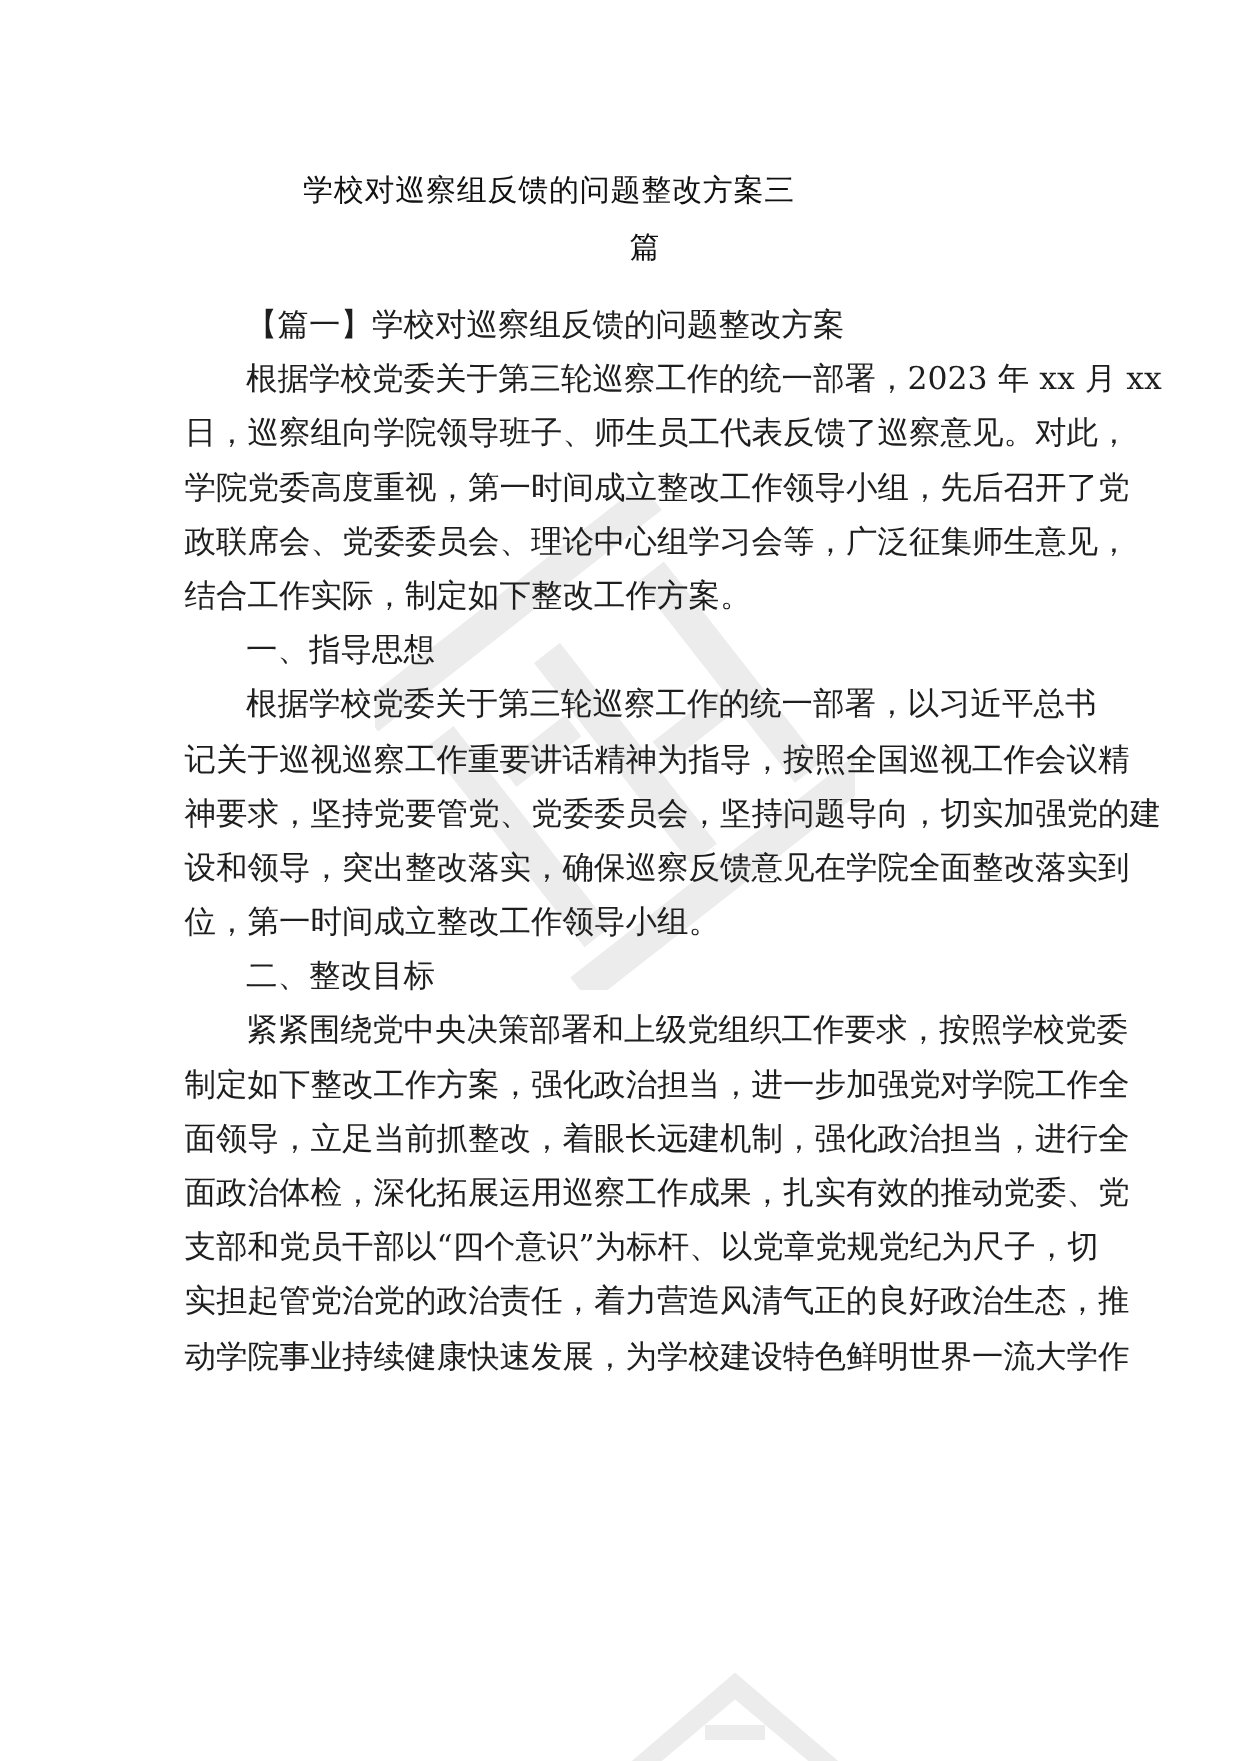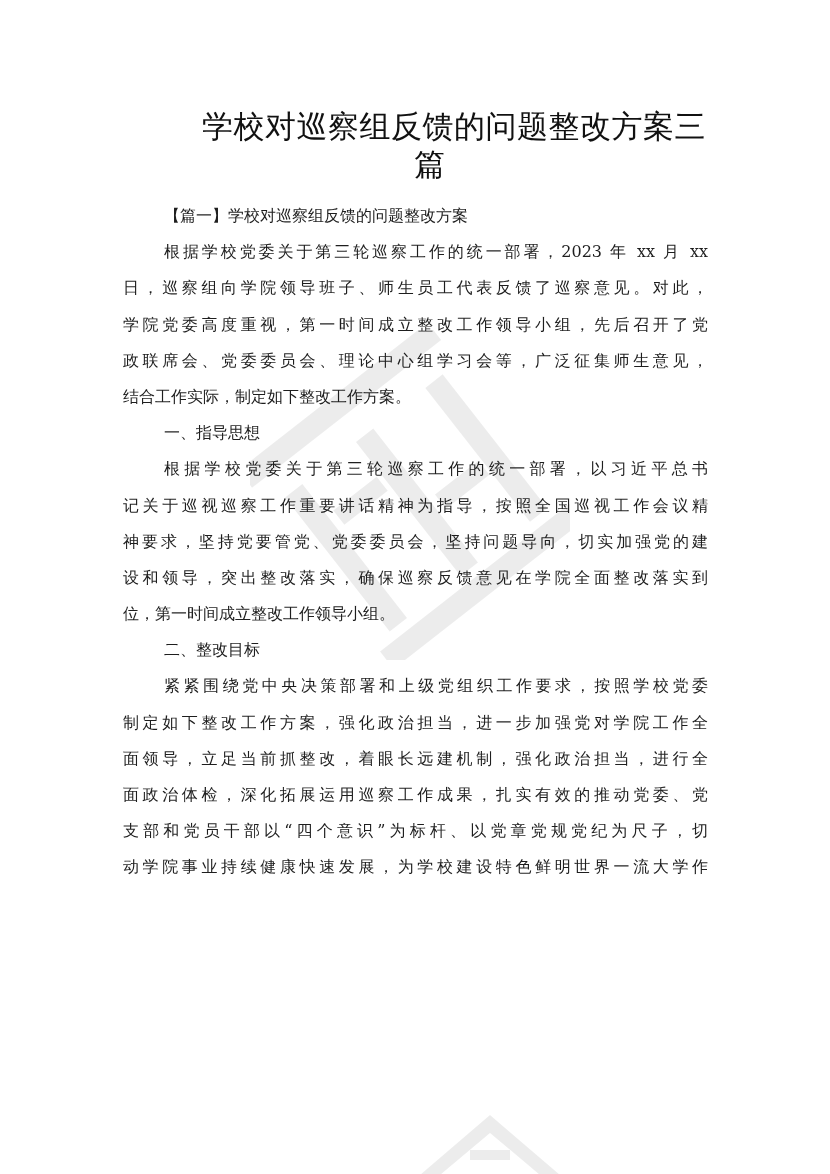--- a/index.html
+++ b/index.html
@@ -1,25 +1,25 @@
 <!DOCTYPE html>
 <html><head>
 <meta charset="utf-8">
 <style>
   html, body { margin: 0; padding: 0; background: #ffffff; }
   body { width: 830px; height: 1174px; position: relative; overflow: hidden;
          font-family: "DejaVu Serif", "Liberation Serif", serif; color: #1a1a1a; }
   .page { position: absolute; left: 0; top: 0; width: 830px; height: 1174px; background: #fff; }
   .title { position: absolute; left: 120px; width: 620px; text-align: center;
-           font-family: "DejaVu Sans", "Liberation Sans", sans-serif; font-size: 31px;
+           font-family: "DejaVu Sans", "Liberation Sans", sans-serif; font-size: 20px;
            color: #111; line-height: 48px; letter-spacing: 0.5px; }
   .title.l1 { top: 102px; left: 140px; width: 600px; text-align: left; padding-left: 62px; box-sizing: border-box; }
   .title.l2 { top: 140px; }
   .body { position: absolute; left: 123px; top: 198px; width: 585px; }
-  .line { height: 36.2px; line-height: 36.2px; font-size: 16px; white-space: nowrap;
+  .line { height: 36.2px; line-height: 36.2px; font-size: 21px; white-space: nowrap;
           text-align: justify; text-align-last: justify; color: #1e1e1e; }
   .line.last { text-align-last: left; }
   .line.indent { padding-left: 41px; }
   .watermark { position: absolute; pointer-events: none; opacity: 0.07; }
 </style>
 </head>
 <body>
 
 <div class="page">
 
@@ -54,15 +54,16 @@
     <div class="line">记关于巡视巡察工作重要讲话精神为指导，按照全国巡视工作会议精</div>
     <div class="line">神要求，坚持党要管党、党委委员会，坚持问题导向，切实加强党的建</div>
     <div class="line">设和领导，突出整改落实，确保巡察反馈意见在学院全面整改落实到</div>
     <div class="line last">位，第一时间成立整改工作领导小组。</div>
     <div class="line indent last">二、整改目标</div>
     <div class="line indent">紧紧围绕党中央决策部署和上级党组织工作要求，按照学校党委</div>
     <div class="line">制定如下整改工作方案，强化政治担当，进一步加强党对学院工作全</div>
     <div class="line">面领导，立足当前抓整改，着眼长远建机制，强化政治担当，进行全</div>
     <div class="line">面政治体检，深化拓展运用巡察工作成果，扎实有效的推动党委、党</div>
     <div class="line">支部和党员干部以“四个意识”为标杆、以党章党规党纪为尺子，切</div>
+    <div class="line">实担起管党治党的政治责任，着力营造风清气正的良好政治生态，推</div>
     <div class="line">动学院事业持续健康快速发展，为学校建设特色鲜明世界一流大学作</div>
   </div>
 </div>
 
 </body></html>

